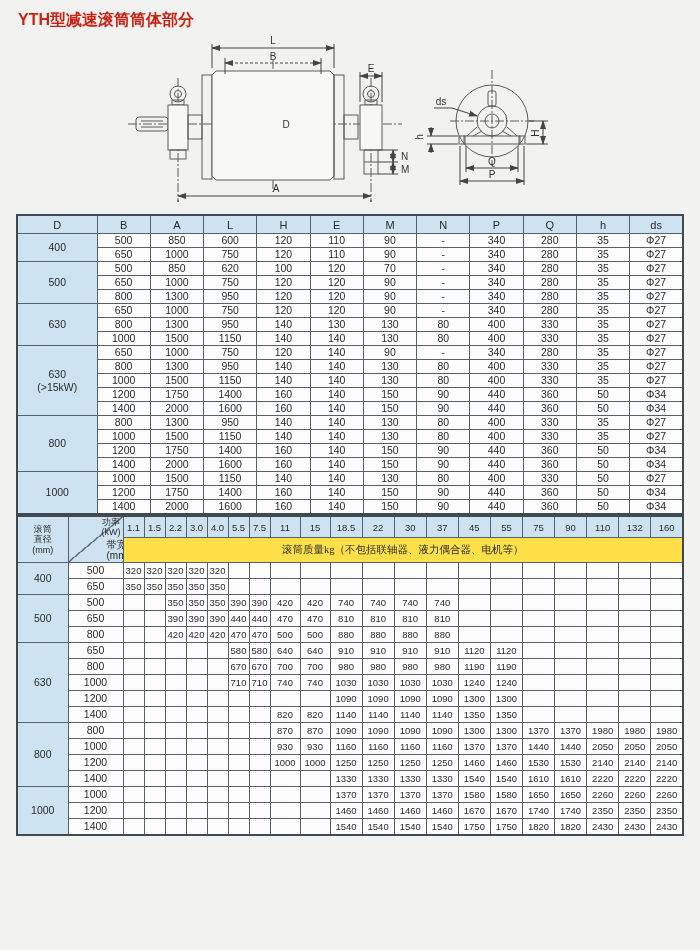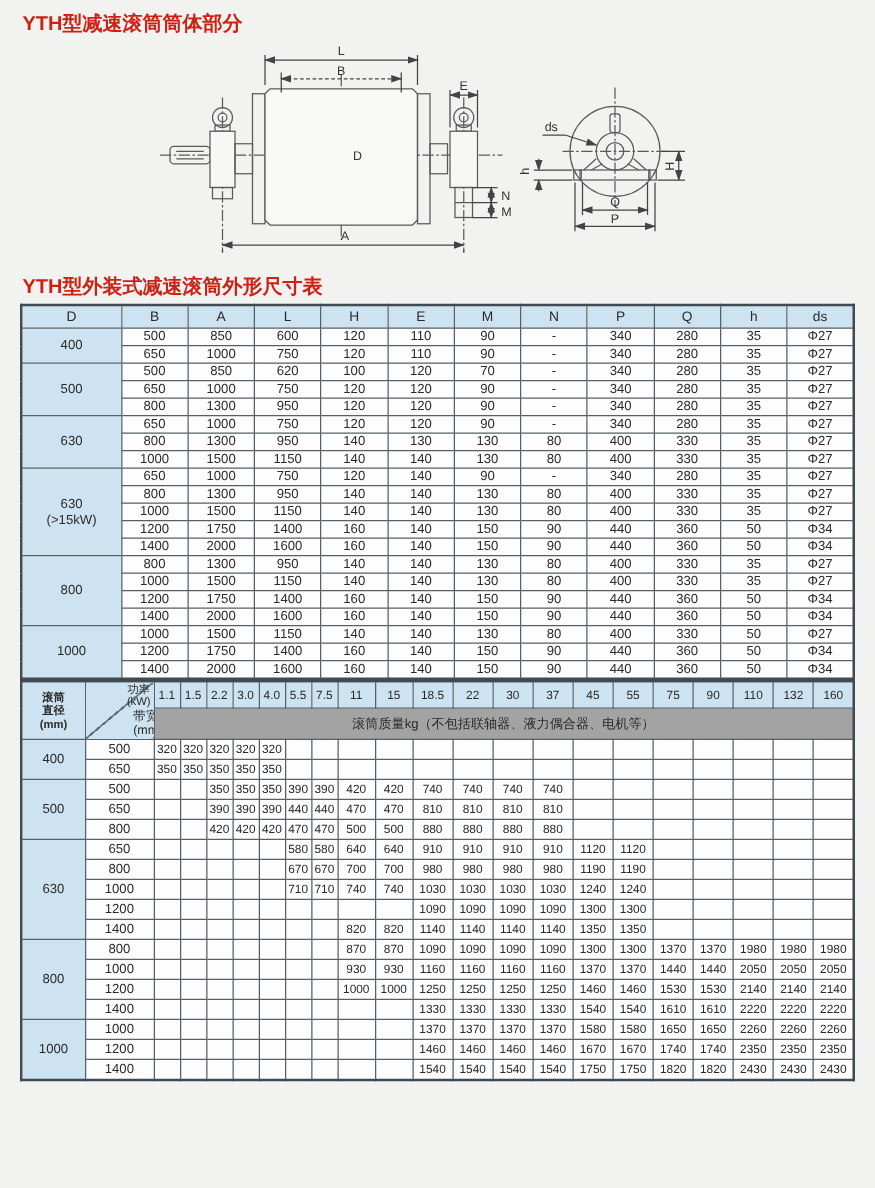--- a/index.html
+++ b/index.html
@@ -29,24 +29,24 @@
     padding:0;color:#2a2a2a;overflow:hidden;
   }
   
   #t1 th{background:#cde3f2;font-weight:normal;font-size:11px;height:17px;}
   #t1 td{font-size:10.5px;height:13px;line-height:1.0;}
   #t1 td.grp{background:#cde3f2;white-space:pre-line;line-height:1.15;}
   #t1 col.c-d{width:80px;}
   
   #t2 th{background:#cde3f2;font-weight:normal;font-size:9.5px;height:20px;}
   #t2 td{font-size:9.5px;height:15px;line-height:1.0;}
-  #t2 td.note-cell{background:#a3a3a3;font-size:10.5px;height:24px;}
+  #t2 td.note-cell{background:#fde047;font-size:10.5px;height:24px;font-family:Liberation Serif, serif;}
   #t2 td.dia{background:#cde3f2;font-size:10.5px;}
   #t2 td.band{font-size:10.5px;}
-  #t2 th.corner-dia{font-size:9px;line-height:1.15;white-space:pre-line;font-weight:bold;}
+  #t2 th.corner-dia{font-size:9px;line-height:1.15;white-space:pre-line;}
   #t2 th.diag{
     position:relative;
     background-image:linear-gradient(to bottom right,
       transparent calc(50% - 0.7px),#55606a calc(50% - 0.7px),
       #55606a calc(50% + 0.7px),transparent calc(50% + 0.7px));
   }
   #t2 th.diag .tr-lbl{position:absolute;top:1px;right:2px;font-size:9px;line-height:1.1;white-space:pre-line;}
   #t2 th.diag .bl-lbl{position:absolute;bottom:1px;left:2px;font-size:10px;line-height:1.1;white-space:pre-line;text-align:left;padding-left:36px;}
   #t2 col.c-dia{width:51px;}
   #t2 col.c-band{width:55px;}
@@ -179,21 +179,20 @@
       <g>
         <text x="441" y="73" text-anchor="middle">ds</text>
         <text x="536" y="104" text-anchor="middle" transform="rotate(-90 536,101)">H</text>
         <text x="423" y="111" text-anchor="middle" transform="rotate(-90 420,108)">h</text>
         <text x="492" y="133" text-anchor="middle">Q</text>
         <text x="492" y="146" text-anchor="middle">P</text>
       </g>
     </svg>
   </div>
 
-  <h2 class="red-title tbl-title">YTH型外装式减速滚筒外形尺寸表</h2>
 
   <table id="t1">
     <colgroup id="t1-cols">
       <col class="c-d">
       <col>
         <col>
         <col>
         <col>
         <col>
         <col>

